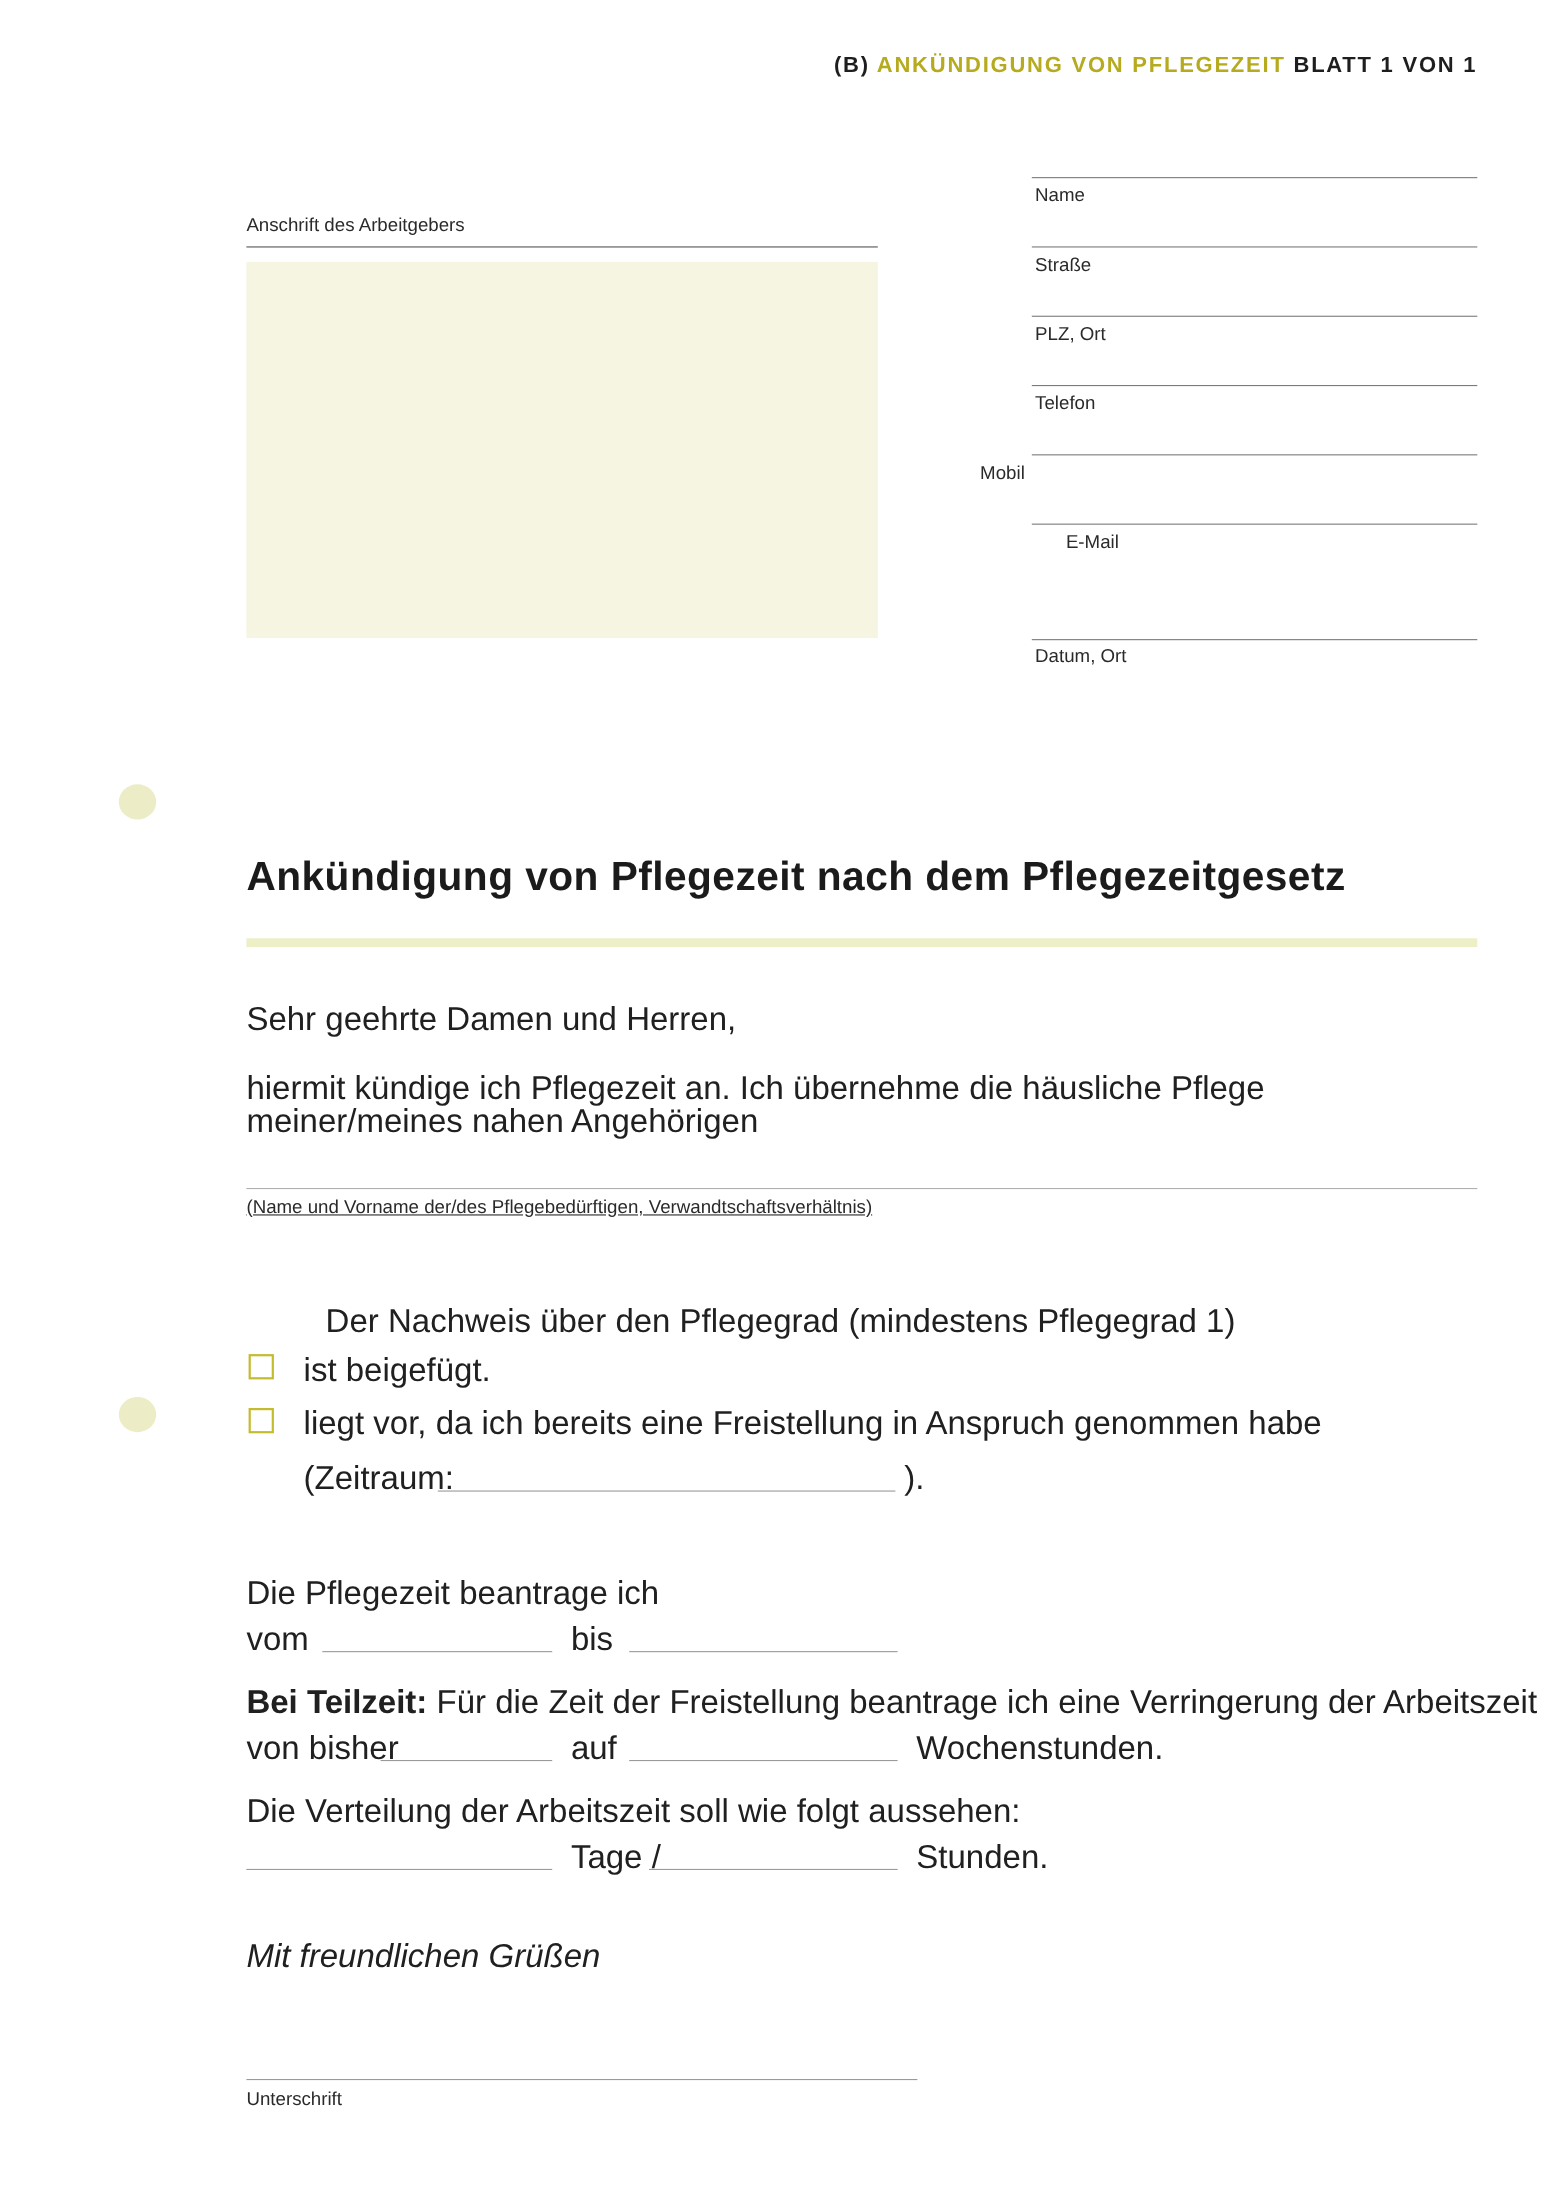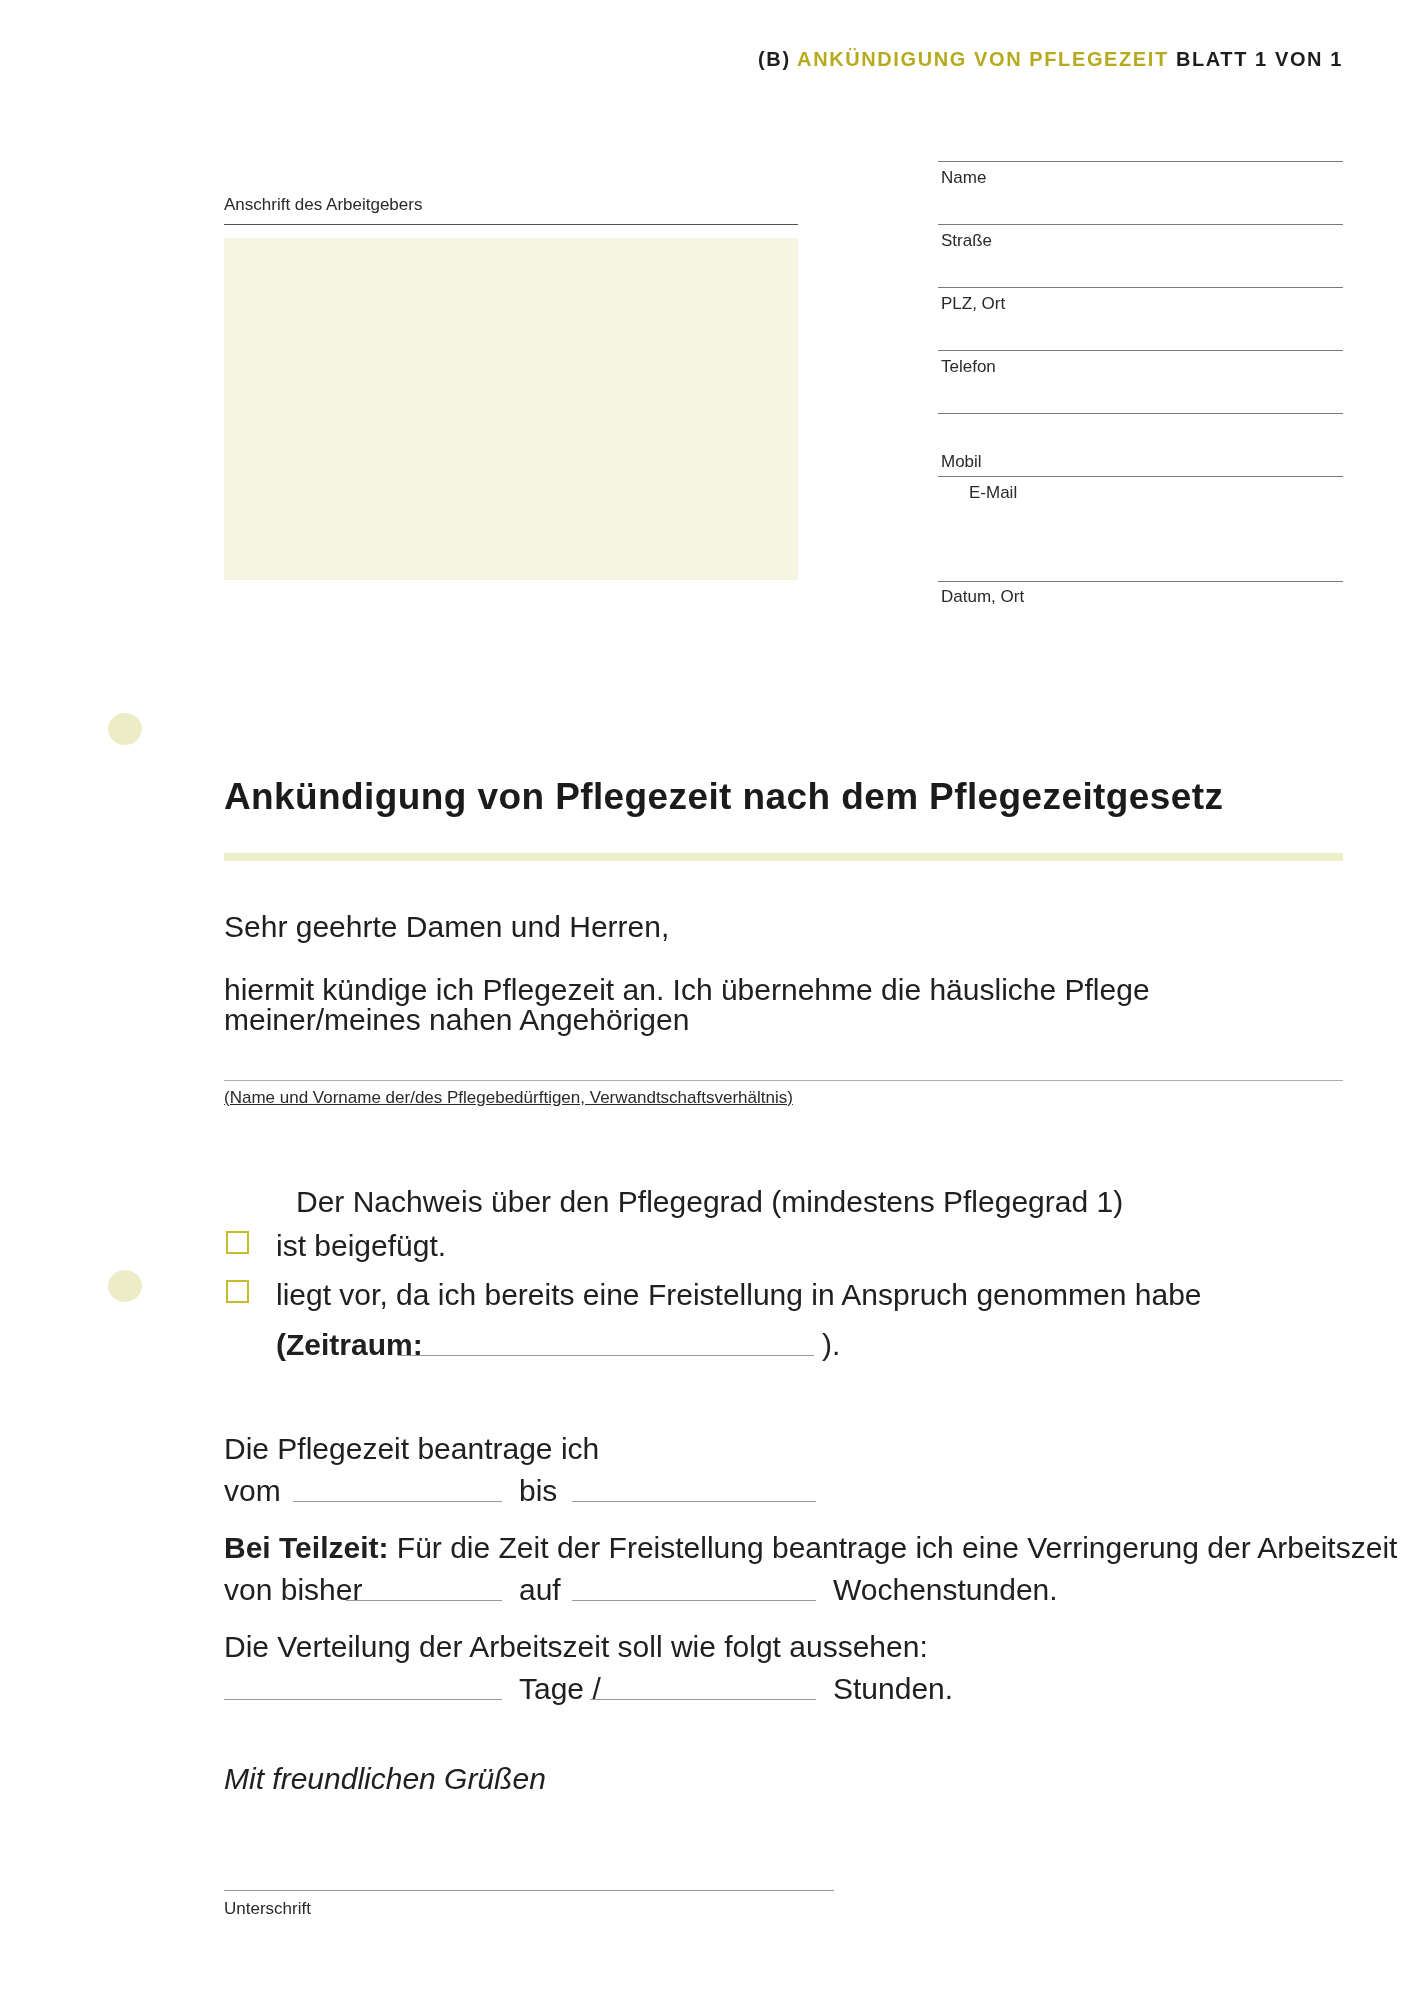--- a/index.html
+++ b/index.html
@@ -37,21 +37,21 @@
 <div class="rline" style="top:224px;"></div>
 <div class="abs small" style="left:941px;top:231px;">Straße</div>
 <div class="abs" style="left:938px;top:227px;width:405px;height:58px;"></div>
 <div class="rline" style="top:287px;"></div>
 <div class="abs small" style="left:941px;top:294px;">PLZ, Ort</div>
 <div class="abs" style="left:938px;top:290px;width:405px;height:58px;"></div>
 <div class="rline" style="top:350px;"></div>
 <div class="abs small" style="left:941px;top:357px;">Telefon</div>
 <div class="abs" style="left:938px;top:353px;width:405px;height:58px;"></div>
 <div class="rline" style="top:413px;"></div>
-<div class="abs small" style="left:941px;top:420px;margin-top:32px;">Mobil</div>
+<div class="abs small" style="left:891px;top:420px;">Mobil</div>
 <div class="abs" style="left:938px;top:416px;width:405px;height:58px;"></div>
 <div class="rline" style="top:476px;"></div>
 <div class="abs small" style="left:941px;top:483px;margin-left:28px;">E-Mail</div>
 <div class="abs" style="left:938px;top:479px;width:405px;height:100px;"></div>
 <div class="rline" style="top:581px;"></div>
 <div class="abs small" style="left:941px;top:587px;">Datum, Ort</div>
 
 <div class="abs dot" style="left:108px;top:713px;"></div>
 <div class="abs dot" style="left:108px;top:1270px;"></div>
 
@@ -65,21 +65,21 @@
 <div class="abs small" style="left:224px;top:1088px;text-decoration:underline;">(Name und Vorname der/des Pflegebedürftigen, Verwandtschaftsverhältnis)</div>
 
 <div class="abs body" style="left:276px;top:1185px;margin-left:20px;">Der Nachweis über den Pflegegrad (mindestens Pflegegrad 1)</div>
 
 <div class="abs cb" style="left:226px;top:1231px;"></div>
 <div class="abs body" style="left:276px;top:1229px;">ist beigefügt.</div>
 
 <div class="abs cb" style="left:226px;top:1280px;"></div>
 <div class="abs body" style="left:276px;top:1278px;">liegt vor, da ich bereits eine Freistellung in Anspruch genommen habe</div>
 
-<div class="abs body" style="left:276px;top:1328px;font-weight:bold;">(Zeitraum:</div>
+<div class="abs body" style="left:276px;top:1328px;">(Zeitraum:</div>
 <div class="uline" style="left:398px;top:1355px;width:416px;"></div>
 <div class="abs body" style="left:822px;top:1328px;">).</div>
 
 <div class="abs body" style="left:224px;top:1432px;">Die Pflegezeit beantrage ich</div>
 <div class="abs body" style="left:224px;top:1474px;">vom</div>
 <div class="uline" style="left:293px;top:1501px;width:209px;"></div>
 <div class="abs body" style="left:519px;top:1474px;">bis</div>
 <div class="uline" style="left:572px;top:1501px;width:244px;"></div>
 
 <div class="abs body" style="left:224px;top:1531px;">

